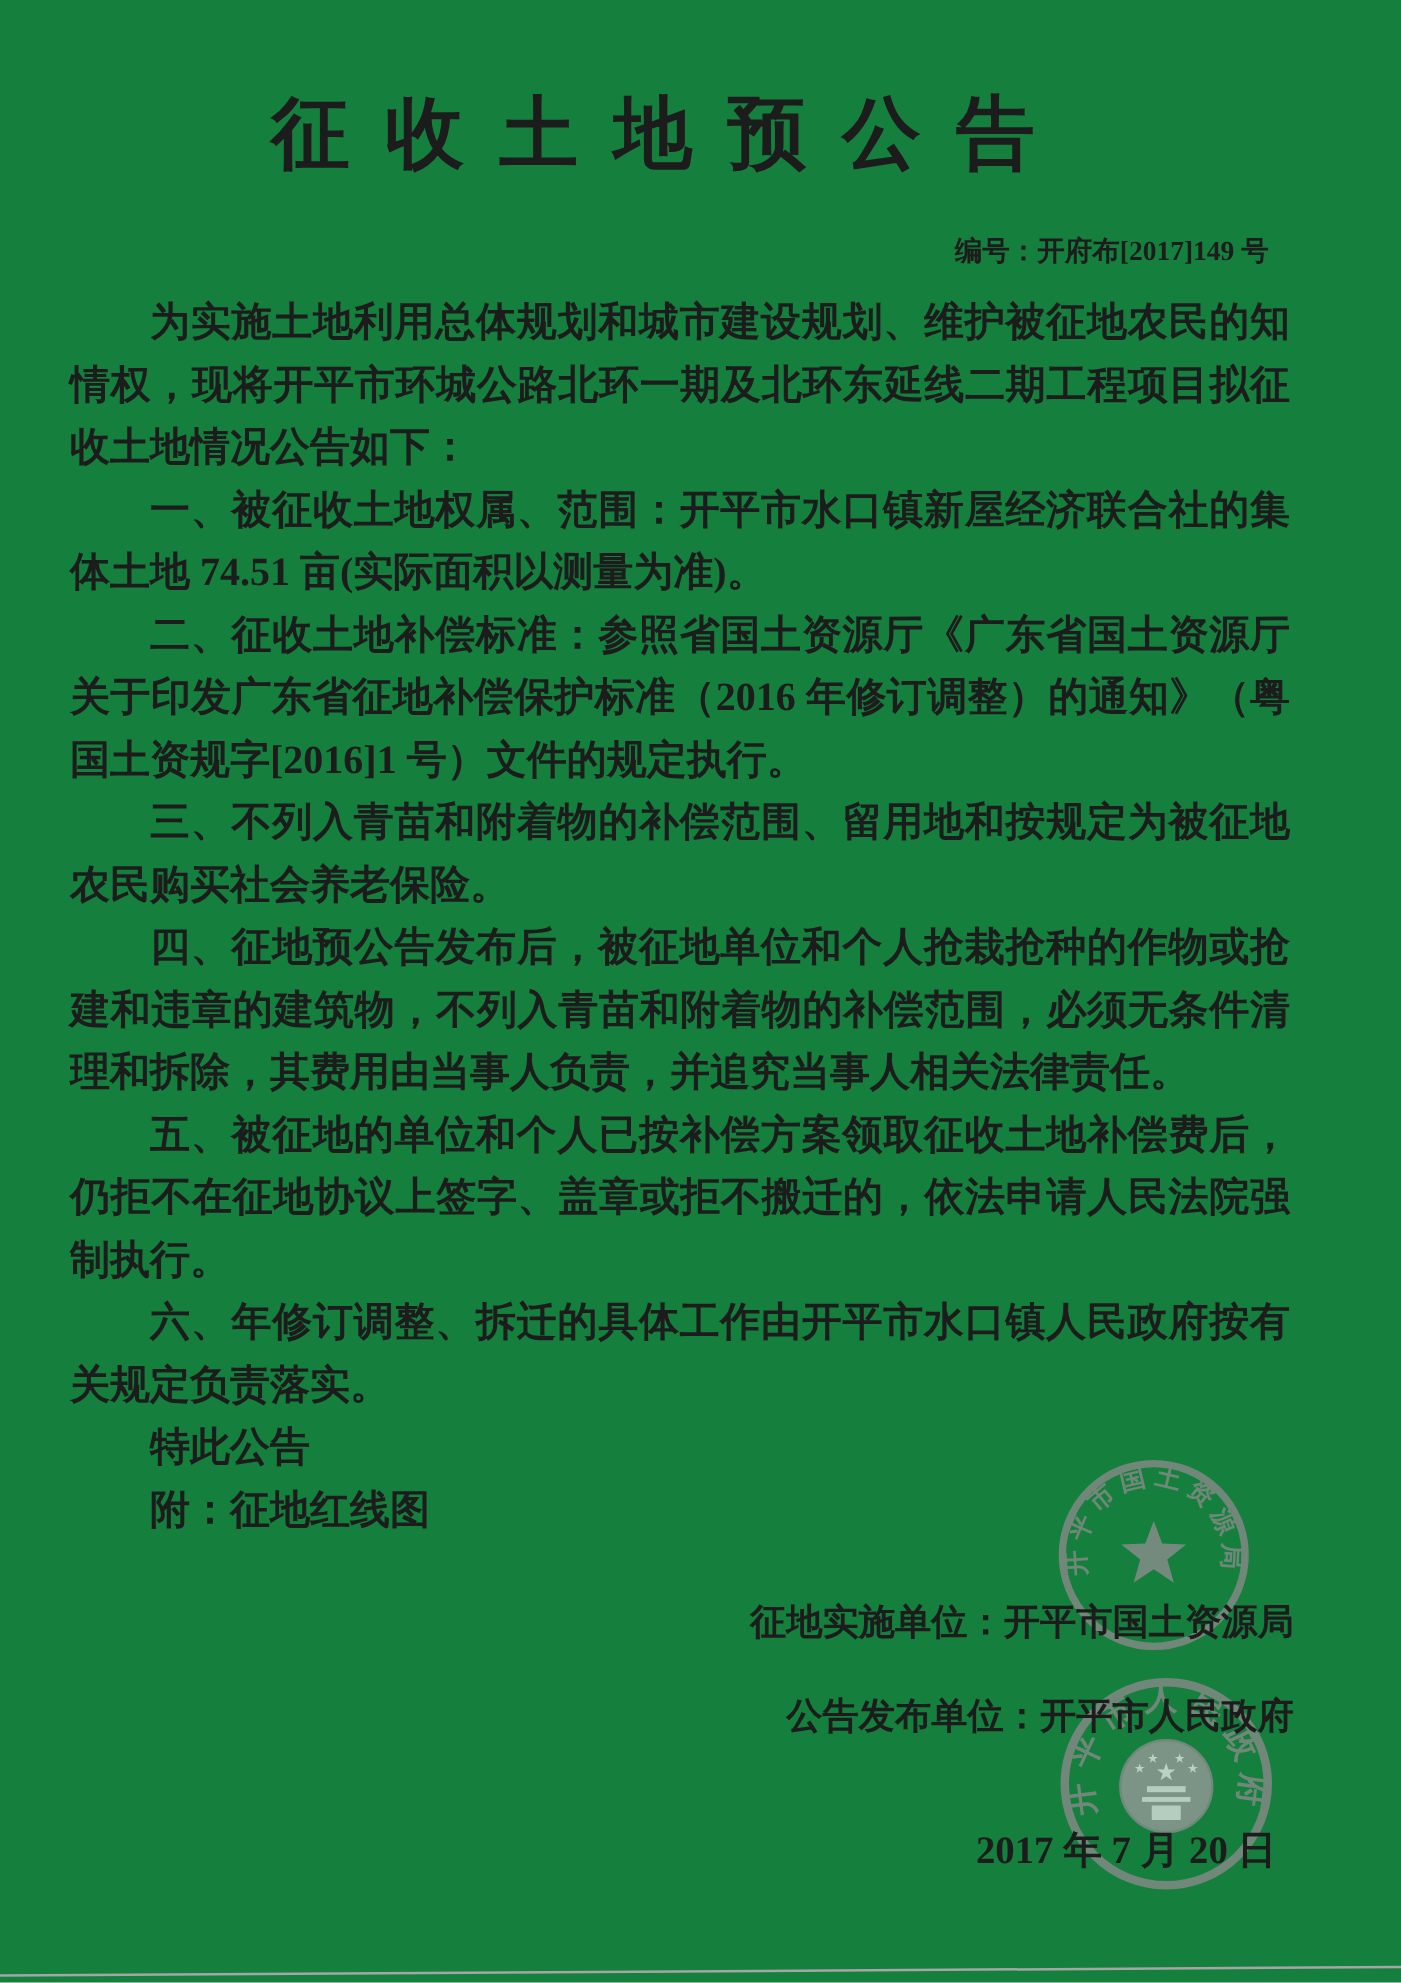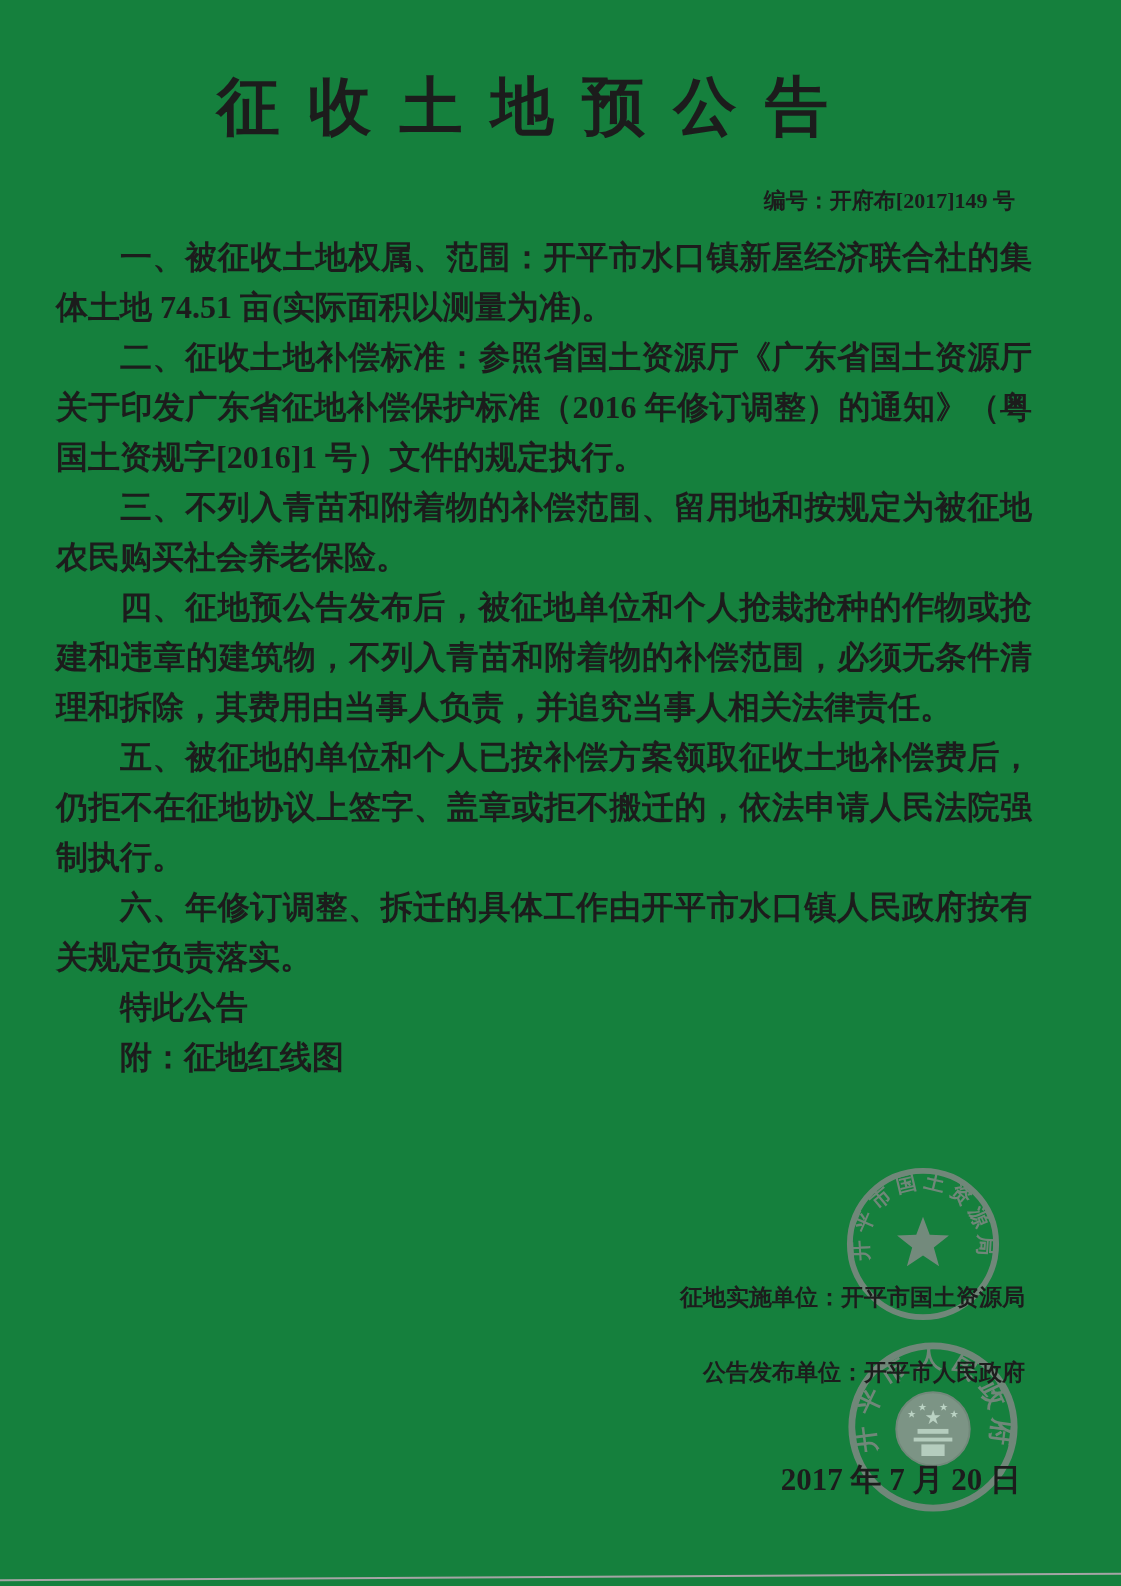--- a/index.html
+++ b/index.html
@@ -33,22 +33,22 @@
     z-index:2;
   }
   .doc-body p{
     margin:0;padding:0;
     font-size:32px;line-height:50px;
     font-weight:700;
     text-align:justify;
     text-indent:2em;
   }
   .sig-line{
-    position:absolute;right:96px;
-    font-size:23px;line-height:40px;
+    position:absolute;right:86px;
+    font-size:29px;line-height:40px;
     font-weight:700;
     white-space:nowrap;
     z-index:2;
   }
   .sig-implementing{top:1278px;}
   .sig-issuing{top:1353px;}
   .sig-date{top:1444px;font-size:31px;right:100px;margin-top:16px;}
   .seal{
     position:absolute;
     z-index:1;
@@ -71,20 +71,21 @@
 </head>
 <body>
 
 <div class="page">
 
   <h1 class="doc-title">征 收 土 地 预 公 告</h1>
 
   <div class="doc-number">编号：开府布[2017]149 号</div>
 
   <div class="doc-body">
+    <p>为实施土地利用总体规划和城市建设规划、维护被征地农民的知情权，现将开平市环城公路北环一期及北环东延线二期工程项目拟征收土地情况公告如下：</p>
     <p>一、被征收土地权属、范围：开平市水口镇新屋经济联合社的集体土地 74.51 亩(实际面积以测量为准)。</p>
     <p>二、征收土地补偿标准：参照省国土资源厅《广东省国土资源厅关于印发广东省征地补偿保护标准（2016 年修订调整）的通知》（粤国土资规字[2016]1 号）文件的规定执行。</p>
     <p>三、不列入青苗和附着物的补偿范围、留用地和按规定为被征地农民购买社会养老保险。</p>
     <p>四、征地预公告发布后，被征地单位和个人抢栽抢种的作物或抢建和违章的建筑物，不列入青苗和附着物的补偿范围，必须无条件清理和拆除，其费用由当事人负责，并追究当事人相关法律责任。</p>
     <p>五、被征地的单位和个人已按补偿方案领取征收土地补偿费后，仍拒不在征地协议上签字、盖章或拒不搬迁的，依法申请人民法院强制执行。</p>
     <p>六、年修订调整、拆迁的具体工作由开平市水口镇人民政府按有关规定负责落实。</p>
     <p>特此公告</p>
     <p>附：征地红线图</p>
   </div>
 

